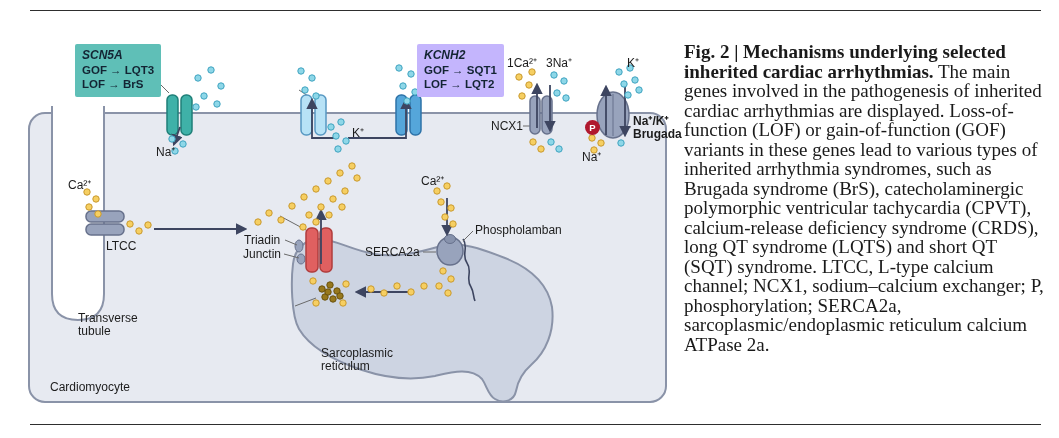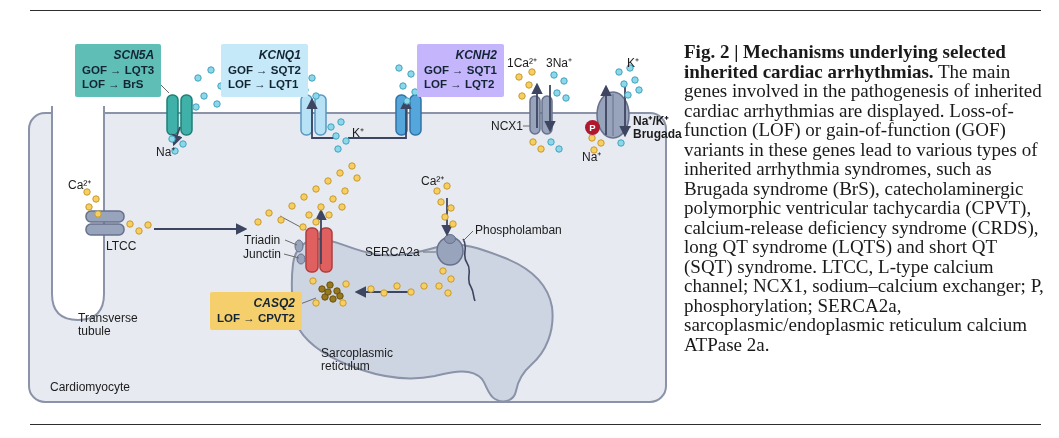--- a/index.html
+++ b/index.html
@@ -6,21 +6,21 @@
   .fig{position:relative;width:1059px;height:438px;background:#ffffff;
        font-family:"Liberation Sans",sans-serif;overflow:hidden;}
   .rule{position:absolute;left:30px;width:1011px;height:1px;background:#2e2e2e;}
   .rule.top{top:10px;}
   .rule.bottom{top:424px;}
   svg.layer{position:absolute;left:0;top:0;}
   .lbl{position:absolute;font-size:12px;line-height:13px;color:#1c1c1c;white-space:nowrap;}
   .lbl.wrap{white-space:normal;margin-left:24px;}
   .gene-box{position:absolute;border-radius:2px;padding:4px 7px 5px 7px;
             font-size:11.5px;line-height:14.5px;color:#132433;}
-  .gene-box .gname{font-weight:bold;font-style:italic;font-size:12px;display:block;text-align:right;}
+  .gene-box .gname{font-weight:bold;font-style:italic;font-size:12px;display:block;}
   .gene-box span{display:block;font-weight:bold;}
   .p-badge{position:absolute;left:585px;top:120px;width:15px;height:15px;border-radius:50%;
            background:#b0182e;color:#fff;font-size:9.5px;font-weight:bold;
            display:flex;align-items:center;justify-content:center;}
   .caption{position:absolute;left:684px;top:42px;width:360px;
            font-family:"Liberation Serif",serif;font-size:19px;line-height:19.5px;color:#1a1a1a;}
   .caption .cap-title{font-weight:bold;}
   circle.y{fill:#f6cf62;stroke:#c9992e;stroke-width:1;}
   circle.c{fill:#8ed7e8;stroke:#3fa3c0;stroke-width:1;}
   circle.d{fill:#97781d;stroke:#6a520f;stroke-width:1;}
@@ -226,33 +226,24 @@
         <circle class="d" cx="340" cy="296" r="3.2"></circle>
       <circle class="d" cx="328" cy="292" r="3.2"></circle>
     </g>
   </svg>
 
   <div class="gene-box" style="left:75px;top:44px;background:#5fbfb7;">
     <span class="gname">SCN5A</span>
     <span>GOF → LQT3</span>
     <span>LOF → BrS</span>
   </div>
-  <div class="gene-box" style="left:221px;top:44px;background:#c5e9f8;">
-    <span class="gname">KCNQ1</span>
-    <span>GOF → SQT2</span>
-    <span>LOF → LQT1</span>
-  </div>
   <div class="gene-box" style="left:417px;top:44px;background:#c4b5fd;">
     <span class="gname">KCNH2</span>
     <span>GOF → SQT1</span>
     <span>LOF → LQT2</span>
-  </div>
-  <div class="gene-box" style="left:210px;top:292px;background:#f6cf6d;">
-    <span class="gname">CASQ2</span>
-    <span>LOF → CPVT2</span>
   </div>
 
   <div class="p-badge">P</div>
 
   <div class="lbl" style="left:156px;top:146px;">Na⁺</div>
   <div class="lbl" style="left:352px;top:127px;">K⁺</div>
   <div class="lbl" style="left:507px;top:57px;">1Ca²⁺</div>
   <div class="lbl" style="left:546px;top:57px;">3Na⁺</div>
   <div class="lbl" style="left:627px;top:57px;">K⁺</div>
   <div class="lbl" style="left:491px;top:120px;">NCX1</div>

